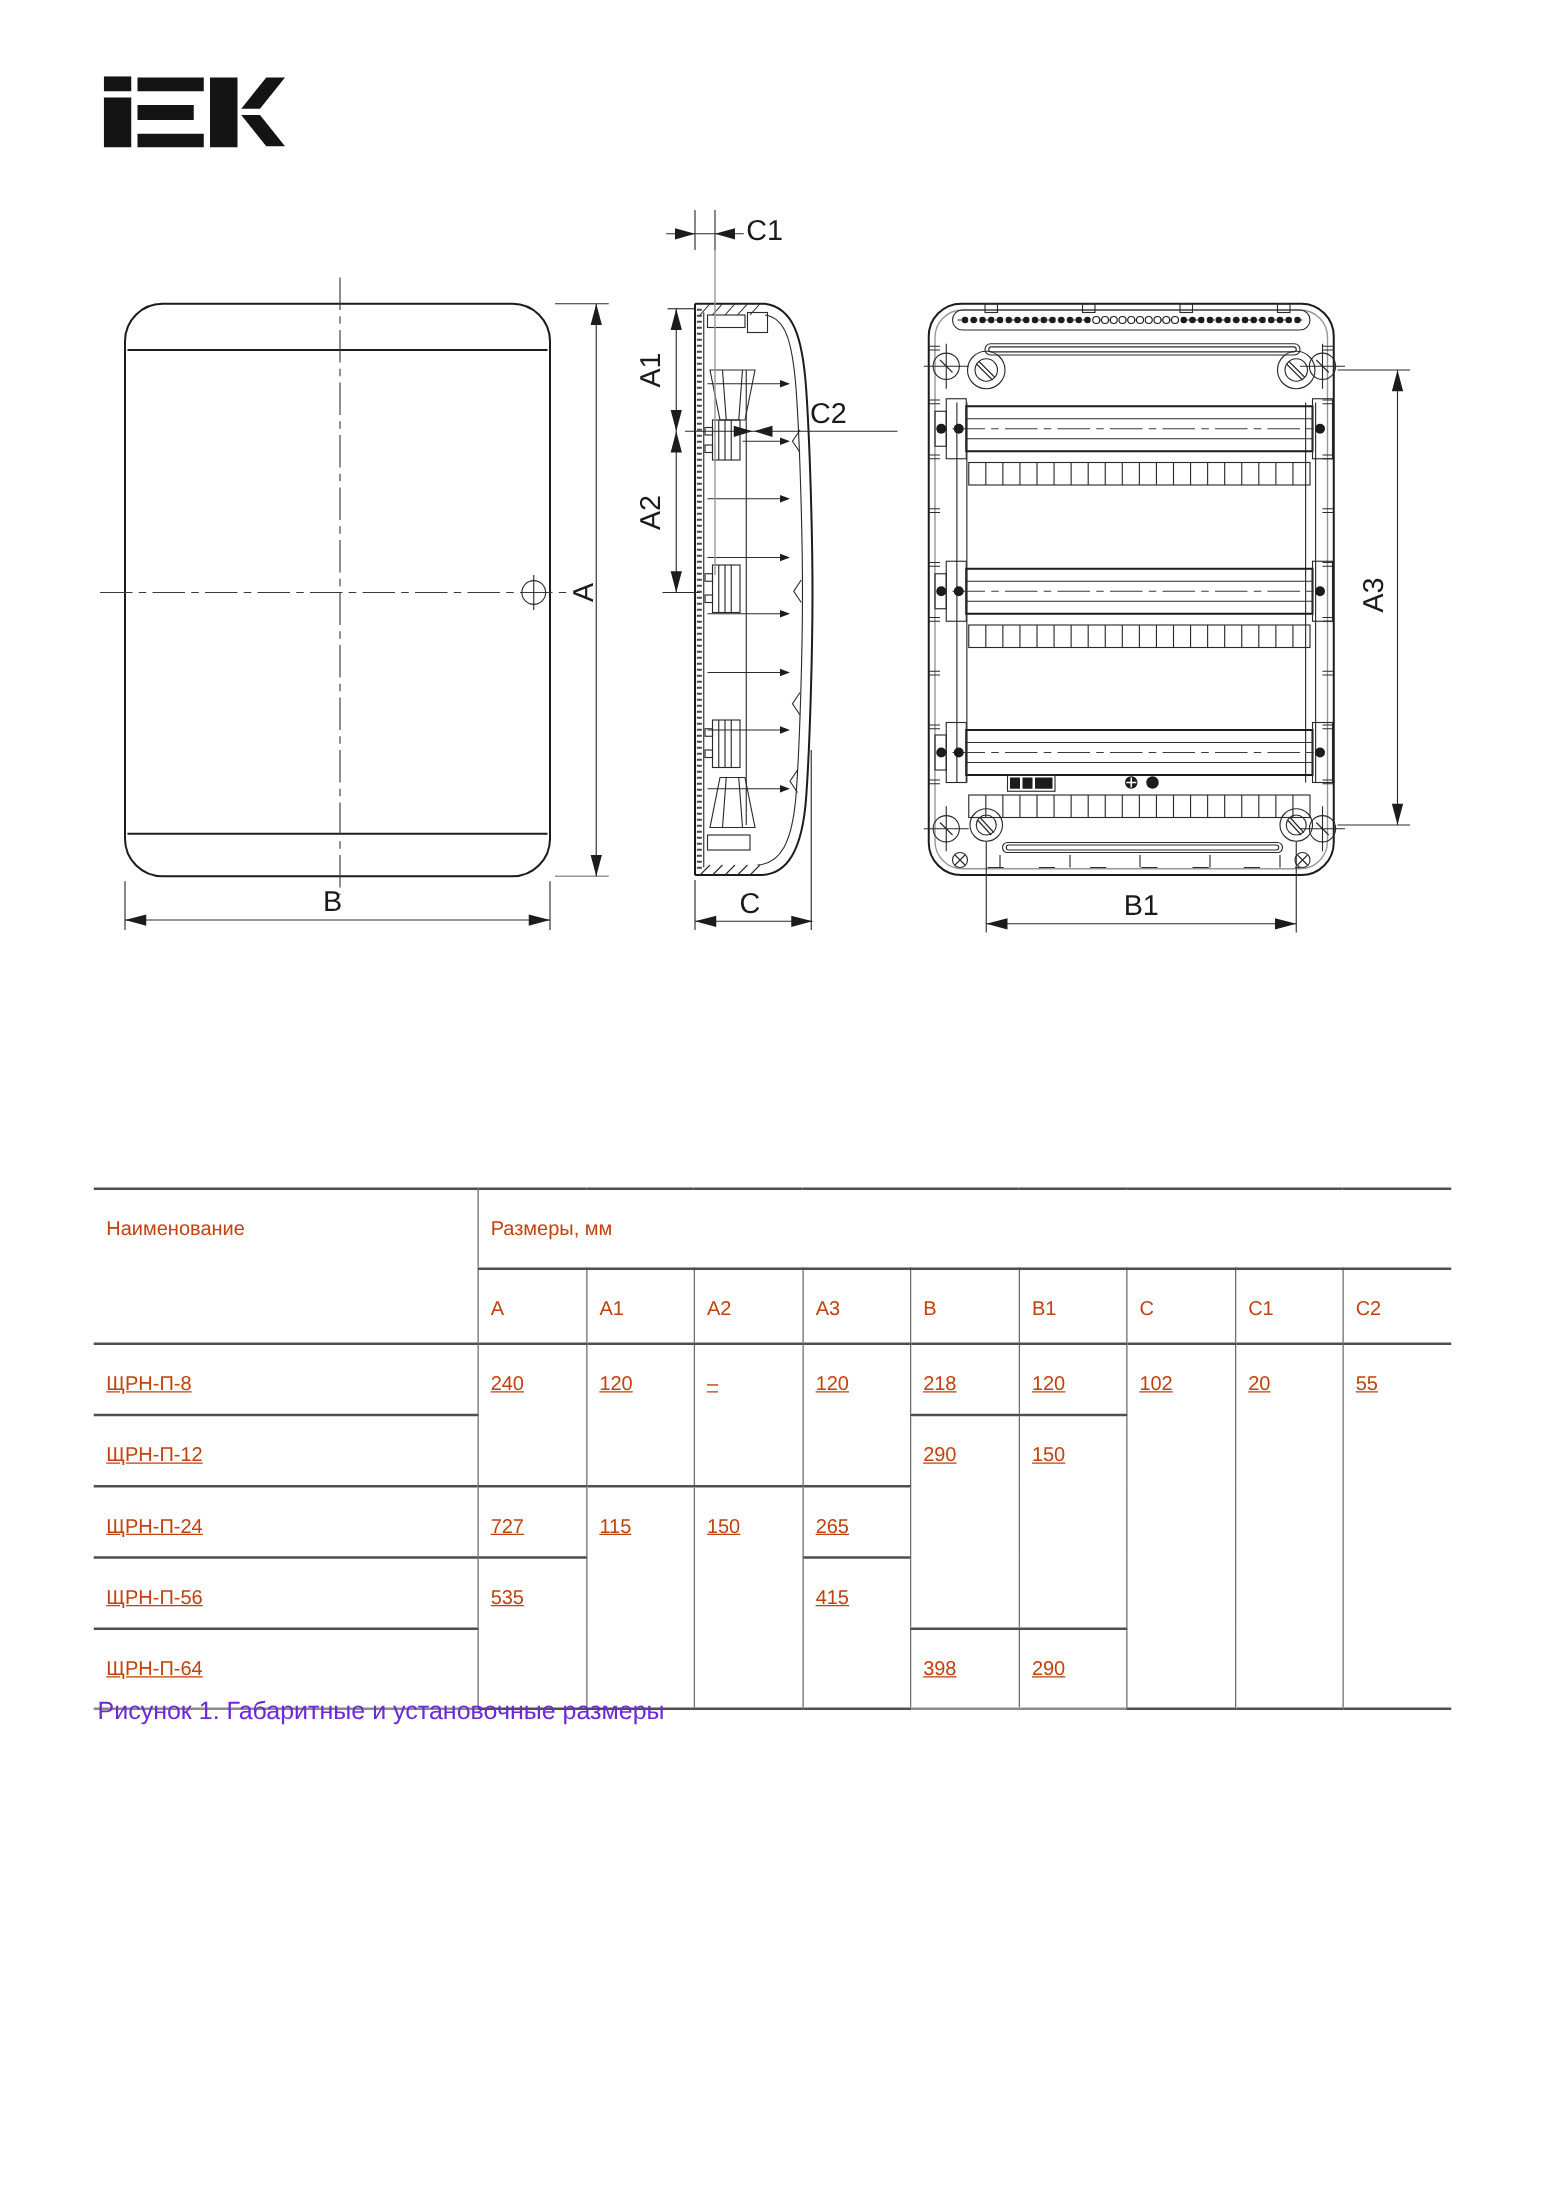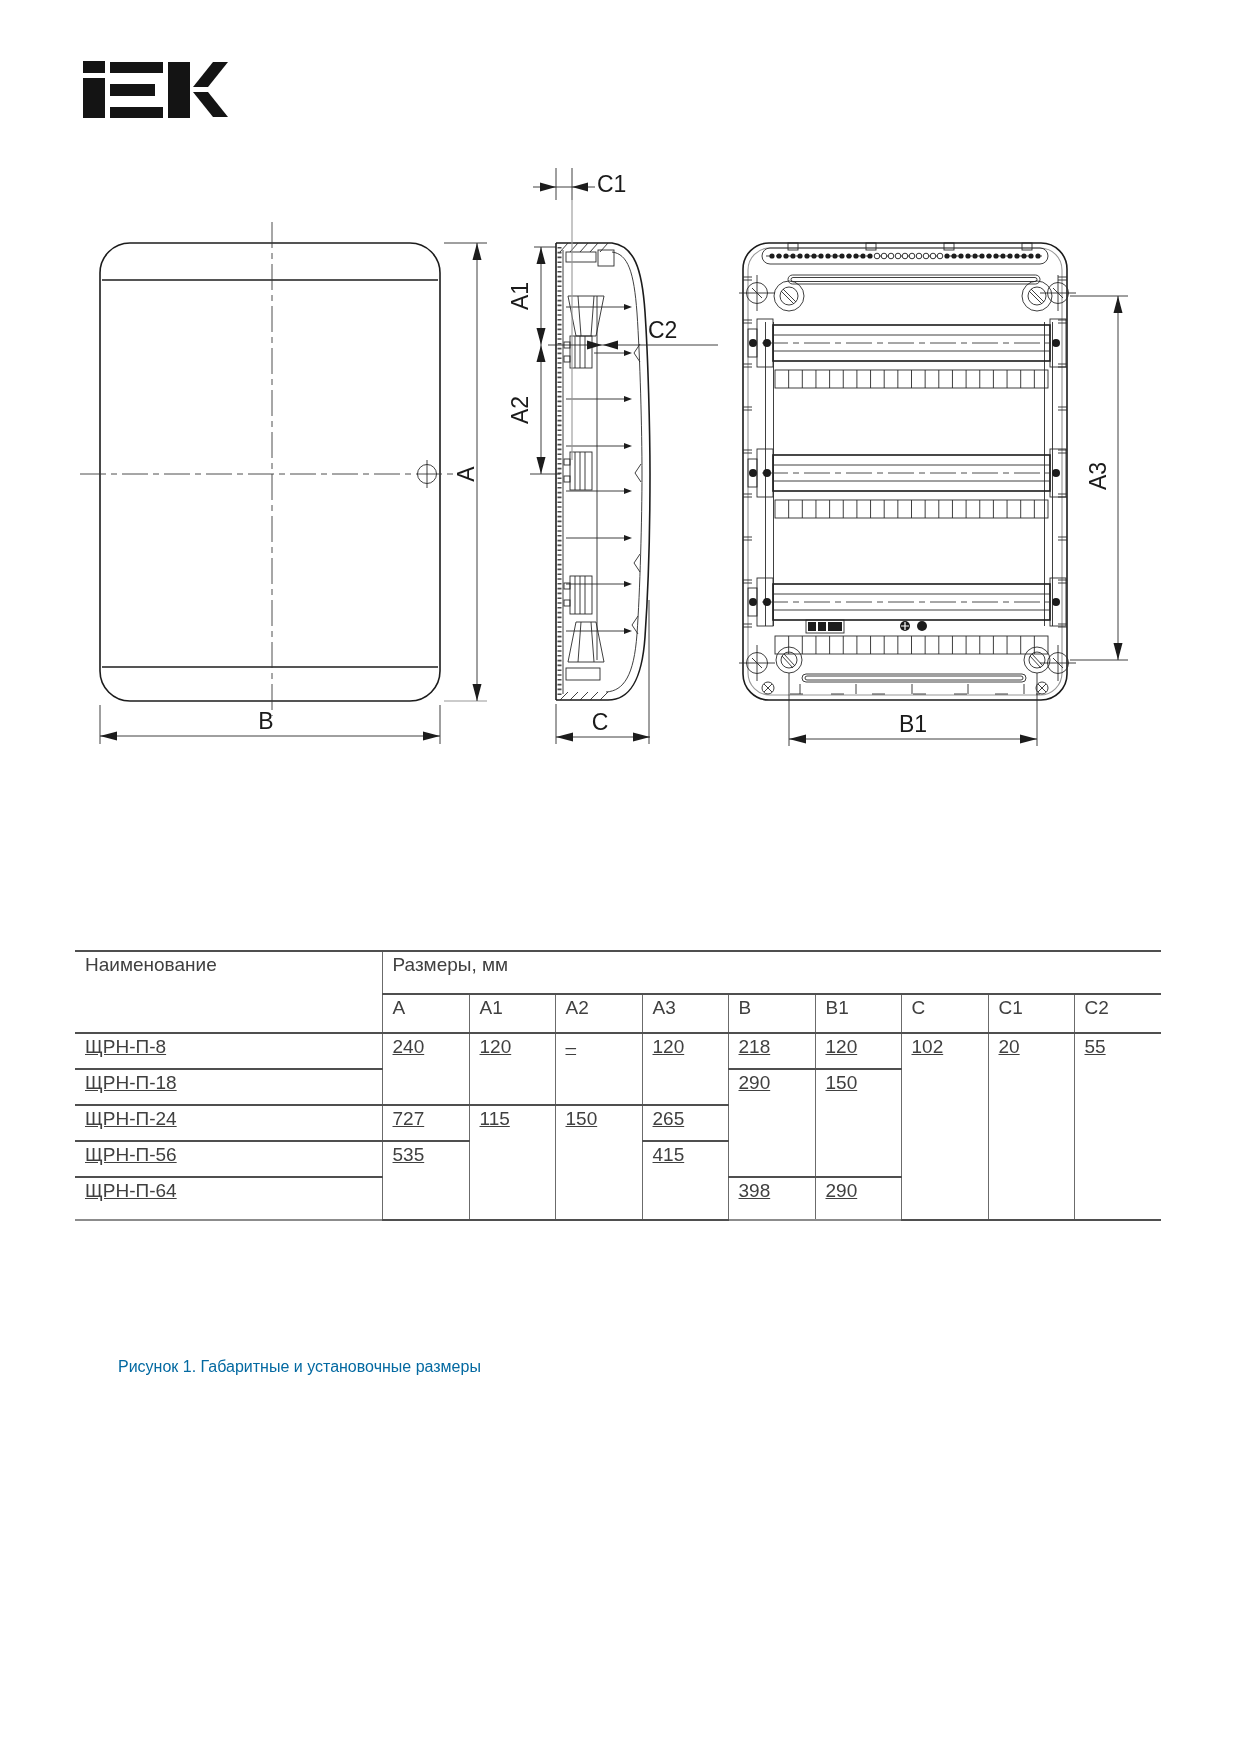--- a/index.html
+++ b/index.html
@@ -21,33 +21,33 @@
   .stipple{stroke:#4a4a4a;stroke-width:4;stroke-dasharray:1.6 3.2;fill:none;}
   .fillblk{fill:#1c1c1c;stroke:none;}
   
   .dimtable-wrap{position:absolute;left:75px;top:950px;}
   table.dimtable{border-collapse:collapse;table-layout:fixed;width:1086px;}
   table.dimtable td{
     border:1.4px solid #6b6b6b;
     border-top:2px solid #4f4f4f;
     border-bottom:2px solid #4f4f4f;
     vertical-align:top;
-    padding:1px 4px 0 10px;
-    font-size:19px;line-height:1.25;color:#404040;
+    padding:22px 4px 0 10px;
+    font-size:16px;line-height:1.25;color:#c2410c;
     overflow:hidden;white-space:nowrap;
   }
   table.dimtable td.edge-l{border-left:none;}
   table.dimtable td.edge-r{border-right:none;}
   table.dimtable tr.hr1 td{height:40px;}
   table.dimtable tr.hr2 td{height:36px;}
   table.dimtable tr.dr td{height:33px;text-decoration:underline;}
   table.dimtable tr.dr-last td{height:40px;}
   table.dimtable tr.dr-last td{border-bottom:2.6px solid #8c8c8c;}
   
-  .caption{position:absolute;left:78px;top:1358px;font-size:16px;color:#0369a1;margin-left:40px;}
+  .caption{position:absolute;left:78px;top:1358px;font-size:20px;color:#6d28d9;}
 </style>
 </head>
 <body>
 
 <svg class="logo" viewBox="0 0 145 57" aria-label="IEK">
   <g fill="#141414">
     <rect x="0" y="0" width="22" height="12"></rect>
     <rect x="0" y="17" width="22" height="40"></rect>
     <rect x="27" y="1" width="53" height="11"></rect>
     <rect x="27" y="23" width="45" height="12"></rect>
@@ -442,21 +442,21 @@
         <td rowspan="2">120</td>
         <td rowspan="2">–</td>
         <td rowspan="2">120</td>
         <td>218</td>
         <td>120</td>
         <td rowspan="5">102</td>
         <td rowspan="5">20</td>
         <td class="edge-r" rowspan="5">55</td>
       </tr>
       <tr class="dr">
-        <td class="edge-l">ЩРН-П-18</td>
+        <td class="edge-l">ЩРН-П-12</td>
         <td rowspan="3">290</td>
         <td rowspan="3">150</td>
       </tr>
       <tr class="dr">
         <td class="edge-l">ЩРН-П-24</td>
         <td>727</td>
         <td rowspan="3">115</td>
         <td rowspan="3">150</td>
         <td>265</td>
       </tr>

